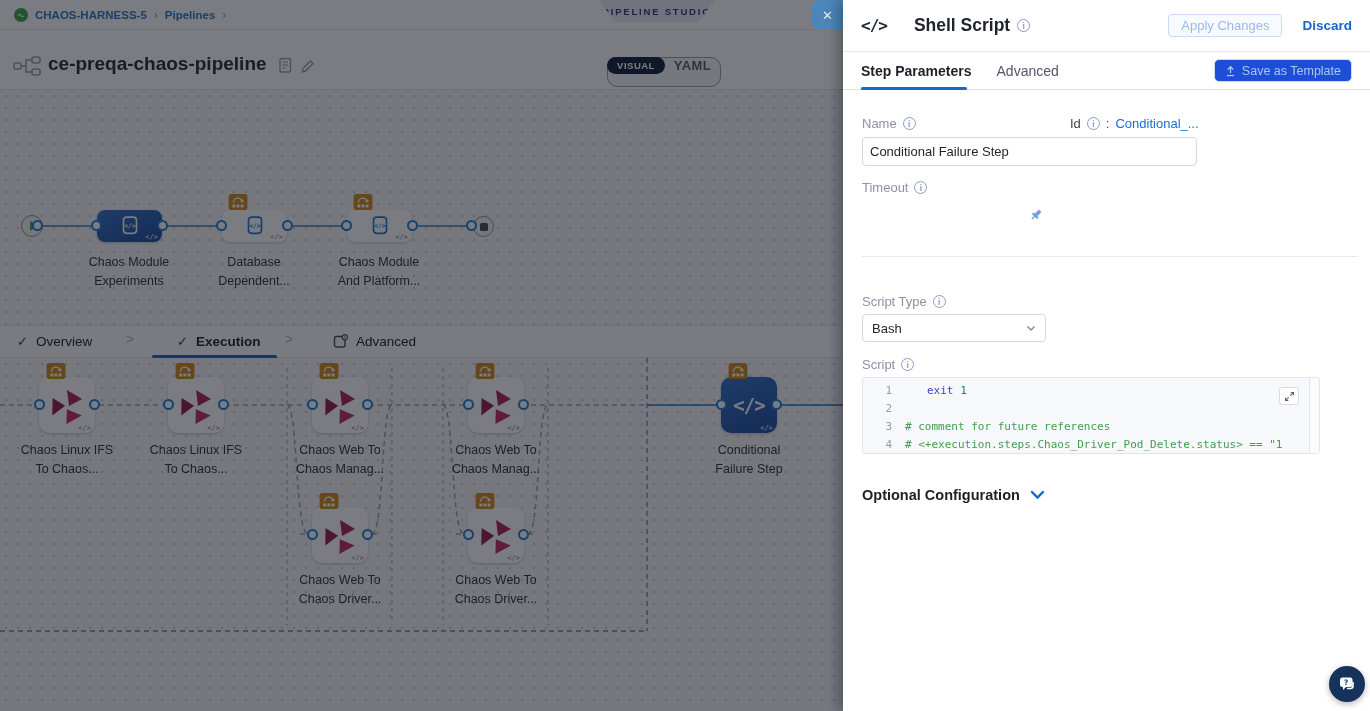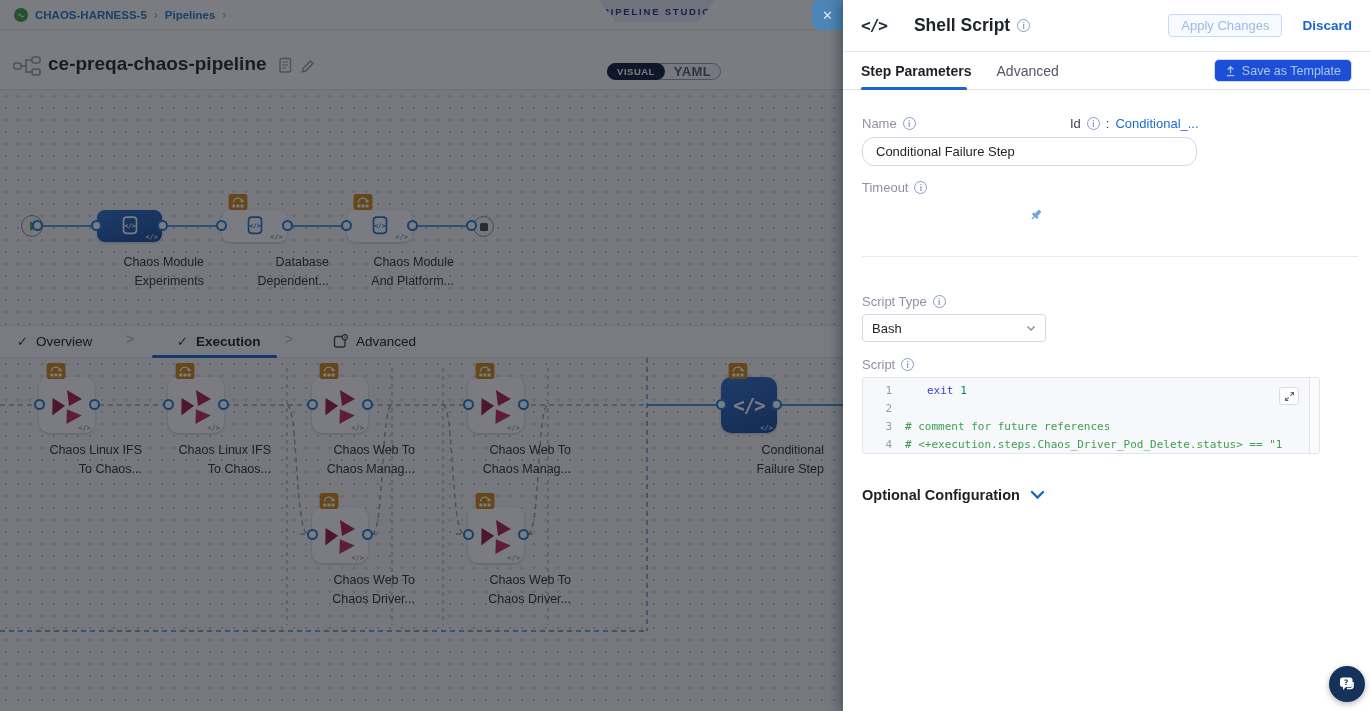--- a/index.html
+++ b/index.html
@@ -13,22 +13,22 @@
   .topbar { left:0; top:0; width:843px; height:30px; background:#fff; border-bottom:1px solid #e7e8ee; z-index:2; }
   .breadcrumb { left:14px; top:0; height:30px; display:flex; align-items:center; gap:7px; z-index:3; }
   .crumb { color:#2a79c9; font-size:11.5px; font-weight:600; }
   .crumb-sep { color:#98a0ad; font-size:12px; }
   .harness-logo { width:14px; height:14px; border-radius:50%; background:#3fa64a; display:flex; align-items:center; justify-content:center; }
   .ribbon { left:599px; top:0; width:116px; height:22px; background:#eceefb; color:#2b3674;
     font-size:9.5px; font-weight:700; letter-spacing:1.8px; display:flex; align-items:center; justify-content:center;
     clip-path:polygon(0 0,100% 0,86% 100%,14% 100%); z-index:3; }
   .titlebar { left:0; top:30px; width:843px; height:60px; background:#fff; border-bottom:1px solid #e3e4eb; z-index:2; }
   .pipe-title { left:48px; top:53px; font-size:19px; font-weight:700; color:#2a2c33; z-index:3; }
-  .toggle { left:607px; top:57px; width:114px; height:17px; background:#f4f5f8; border:1px solid #9ca0ac;
-    border-radius:10px; display:flex; z-index:3;margin-top:6px; }
+  .toggle { left:607px; top:57px; width:114px; height:30px; background:#f4f5f8; border:1px solid #9ca0ac;
+    border-radius:10px; display:flex; z-index:3; }
   .toggle-visual { width:58px; height:17px; margin:-1px 0 0 -1px; background:#13223a; color:#fff; border-radius:10px;
     font-size:9.5px; font-weight:700; letter-spacing:.5px; display:flex; align-items:center; justify-content:center; }
   .toggle-yaml { flex:1; text-align:center; color:#5b5e6a; font-size:13px; font-weight:700; letter-spacing:.5px; }
 
   .canvas-dotted { background-color:#f6f7f9;
     background-image:radial-gradient(circle,#c9cdd6 1px,transparent 1.1px); background-size:12px 12px; }
   .stage-canvas { left:0; top:90px; width:843px; height:235px; }
   .exec-canvas { left:0; top:358px; width:843px; height:353px; }
 
   .link-dot { position:absolute; width:11px; height:11px; border-radius:50%; background:#fff; border:2px solid #1f7fd4; z-index:6; }
@@ -47,21 +47,21 @@
   .stage-node.selected .node-badge, .step-tile.selected .node-badge { color:#cfe0f5; }
 
   .step-tile { position:absolute; width:56px; height:56px; border-radius:10px; background:#fff;
     box-shadow:0 1px 3px rgba(40,48,70,.25); display:flex; align-items:center; justify-content:center; z-index:5; }
   .step-tile.selected { background:linear-gradient(160deg,#3570c9,#1d4f9e); }
   .shell-glyph { color:#fff; font-size:19px; font-weight:700; font-family:"DejaVu Sans Mono",monospace; letter-spacing:-1px; }
   .tile-dot-l { left:-5px; top:22px; } .tile-dot-r { right:-5px; top:22px; }
   .stage-dot-l { left:-6px; top:10px; } .stage-dot-r { right:-6px; top:10px; }
 
   .rollback-icon { position:absolute; width:20px; height:16px; z-index:7; }
-  .node-label { position:absolute; width:150px; text-align:right; font-size:12.5px; color:#303338; line-height:19px; z-index:5; }
+  .node-label { position:absolute; width:150px; text-align:center; font-size:12.5px; color:#303338; line-height:19px; z-index:5; }
 
   .tabsbar { left:0; top:325px; width:843px; height:33px; background:#fcfcfe; border-top:1px solid #e9eaf0;
     border-bottom:1px solid #dee0e8; z-index:4; }
   .stage-tab { position:absolute; top:0; height:32px; display:flex; align-items:center; gap:8px; font-size:13.5px; color:#23252c; }
   .tab-check { color:#33363e; font-size:13px; }
   .tab-sep { position:absolute; top:6px; color:#b6b9c2; font-size:14px; }
   .exec-underline { left:152px; top:355px; width:125px; height:3px; background:#1568cc; border-radius:2px; z-index:5; }
 
   #dim-overlay { left:0; top:0; width:843px; height:711px; background:rgba(13,17,26,0.55); z-index:40; pointer-events:none; }
   #close-btn { left:812px; top:0; width:31px; height:30px; background:#4c86b8; border:none; border-radius:8px 0 0 8px;
@@ -83,21 +83,21 @@
 
   .panel-tabbar { position:absolute; left:0; top:52px; width:527px; height:38px; border-bottom:1px solid #e0e2ea;
     display:flex; align-items:center; padding:0 18px; }
   .ptab-active { font-size:14px; font-weight:600; color:#1d2026; }
   .ptab { font-size:14px; color:#545766; margin-left:25px; }
   .ptab-underline { position:absolute; left:18px; top:35px; width:106px; height:3px; background:#1568cc; border-radius:2px; }
   .btn-save-template { height:23px; padding:0 10px; background:#1d4ed8; border:1px solid #cddef4; border-radius:5px;
     color:#abc6ec; font-size:12.5px; display:flex; align-items:center; gap:6px; }
 
   .form-label { position:absolute; display:flex; align-items:center; gap:6px; font-size:13px; color:#8f91a3; }
-  .txt-input { position:absolute; height:29px; border:1px solid #d5d7e3; border-radius:12px; padding:0 13px;
+  .txt-input { position:absolute; height:29px; border:1px solid #d5d7e3; border-radius:4px; padding:0 7px;
     font-size:13px; color:#23252b; background:#fff; font-family:"Liberation Sans",sans-serif; outline:none; }
   .txt-input.placeholder { color:#9496a8; }
   .id-row { position:absolute; display:flex; align-items:center; gap:6px; font-size:13px; }
   .id-label { color:#3f4350; } .id-colon { color:#3f4350; }
   .id-link { color:#1a6cd2; cursor:pointer; }
   .pin-wrap { position:absolute; display:flex; align-items:center; justify-content:center; width:24px; height:24px; cursor:pointer; }
   .panel-divider { position:absolute; height:1px; background:#e8e9f0; }
   .select-box { position:absolute; height:28px; border:1px solid #d5d7e3; border-radius:4px; background:#fff;
     display:flex; align-items:center; padding:0 9px; font-size:13px; color:#23252b; cursor:pointer; }
   .select-chevron { margin-left:auto; color:#8b8e9c; font-size:10px; }

